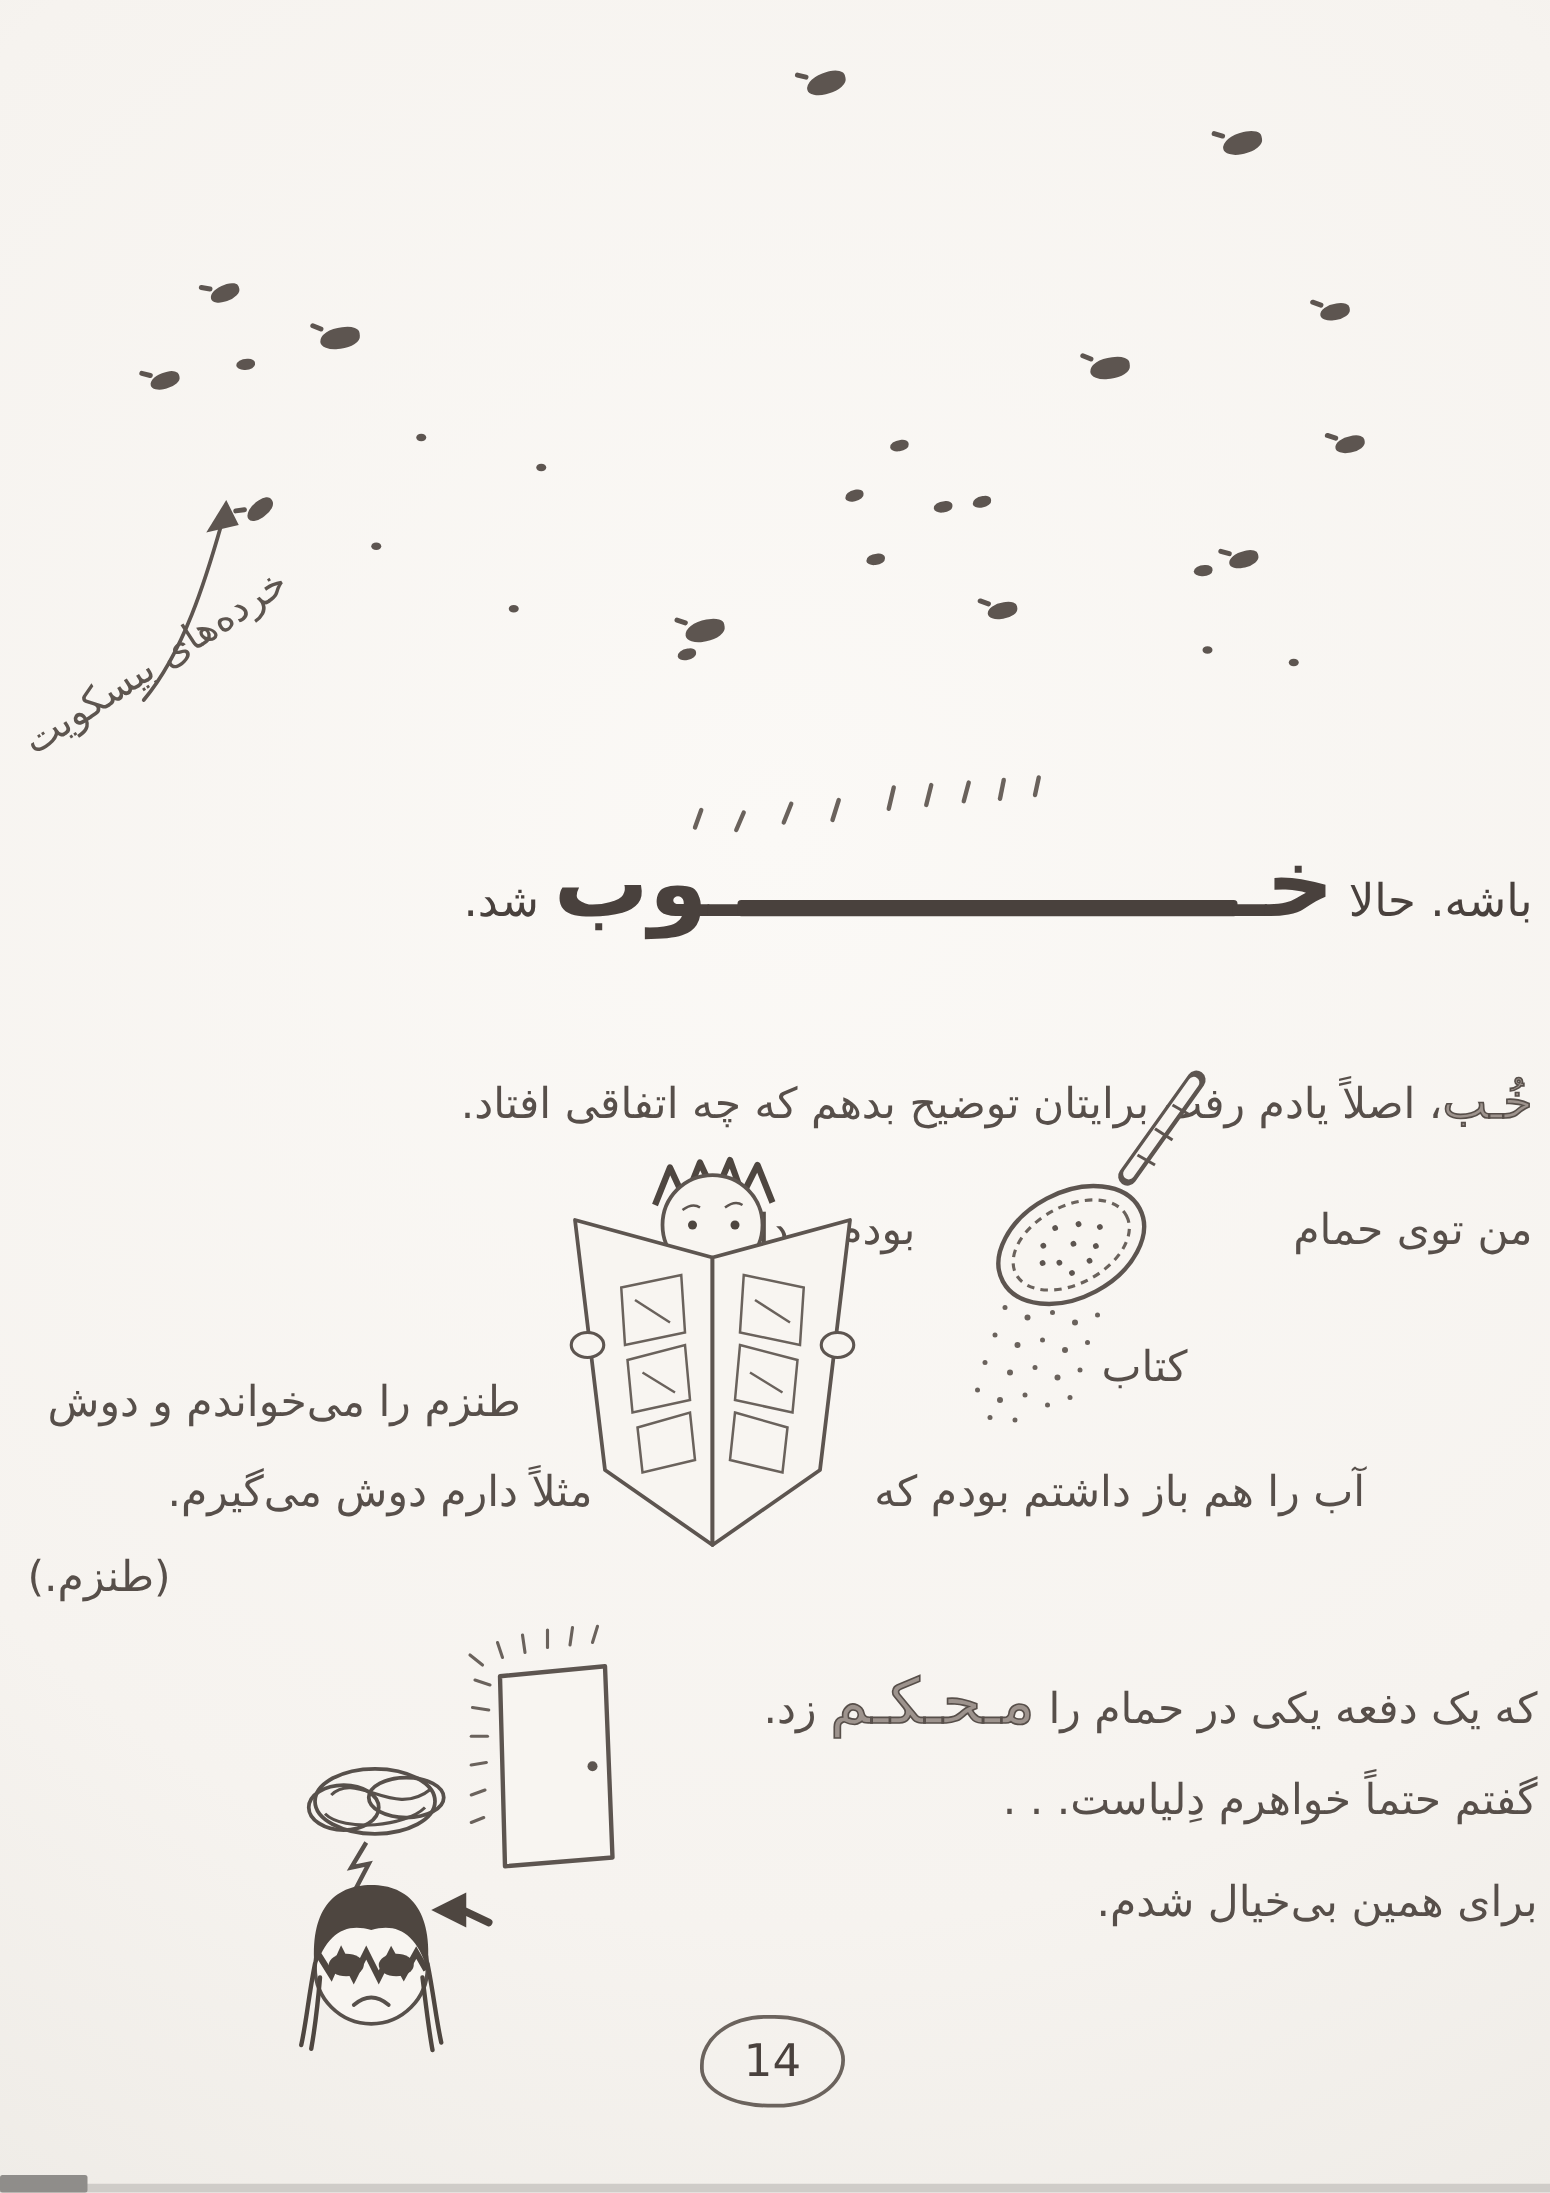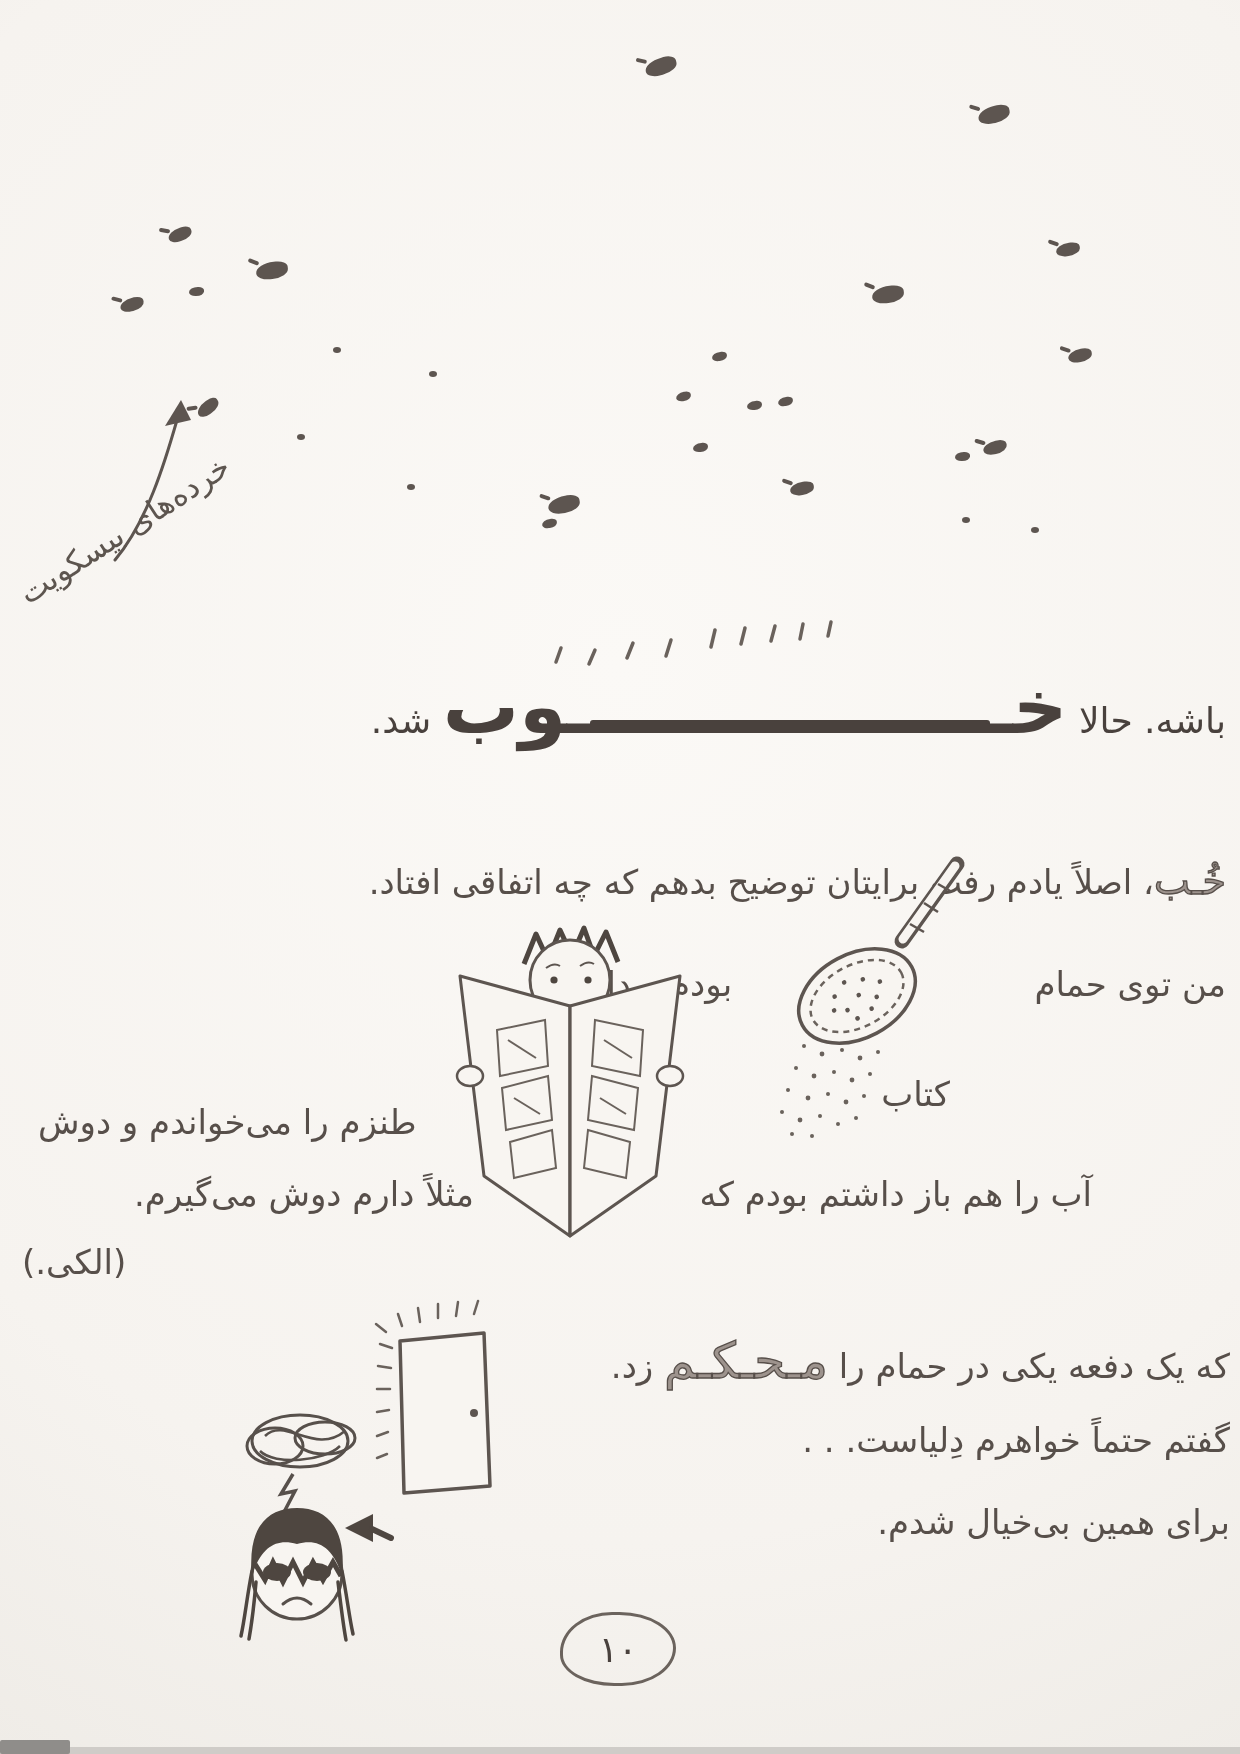--- a/index.html
+++ b/index.html
@@ -107,21 +107,21 @@
 
 <div class="line" style="top:962px;right:14px;">من توی حمام</div>
 <div class="line" style="top:962px;left:545px;">بودم و داشتم</div>
 
 <div class="line" style="top:1072px;right:290px;">کتاب</div>
 <div class="line" style="top:1072px;left:38px;margin-top:28px;">طنزم را می‌خواندم و دوش</div>
 
 <div class="line" style="top:1172px;right:148px;">آب را هم باز داشتم بودم که</div>
 <div class="line" style="top:1172px;left:102px;margin-left:32px;">مثلاً دارم دوش می‌گیرم.</div>
 
-<div class="line" style="top:1240px;left:22px;">(الکی.)</div>
+<div class="line" style="top:1240px;left:22px;">(طنزم.)</div>
 
 <div class="line" style="top:1328px;right:10px;">
   <span>که یک دفعه یکی در حمام را</span>
   <span> </span>
   <span class="outline-word outline-big">مـحـکـم</span>
   <span> </span>
   <span>زد.</span>
 </div>
 
 <div class="line" style="top:1418px;right:10px;">گفتم حتماً خواهرم دِلیاست. . .</div>
@@ -242,17 +242,17 @@
     <path d="M137,175 C142,200 144,220 148,238"></path>
     <path d="M133,186 C136,210 138,228 141,244"></path>
   </g>
   <g>
     <polygon points="140,132 168,118 168,146" fill="#4e4640"></polygon>
     <path d="M167,133 L186,142" stroke="#4e4640" stroke-width="6" stroke-linecap="round"></path>
   </g>
 </svg>
 
 <div class="page-number-oval">
-  <span>۱۰</span>
+  <span>14</span>
 </div>
 
 <div class="scan-strip"></div>
 <div class="scan-blob"></div>
 
 </body></html>

